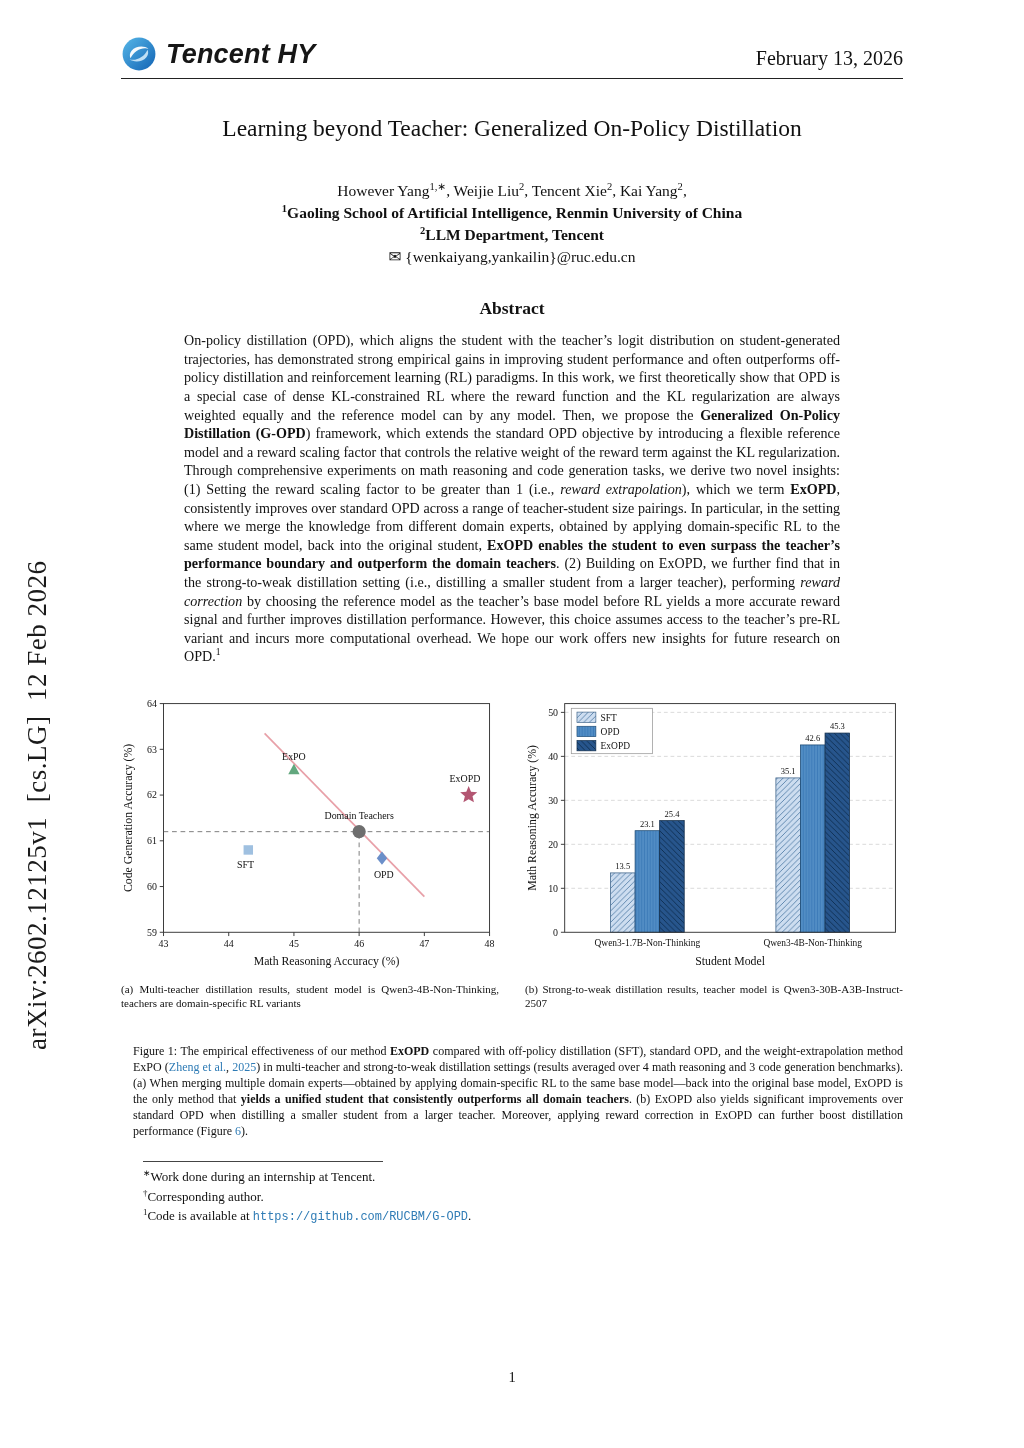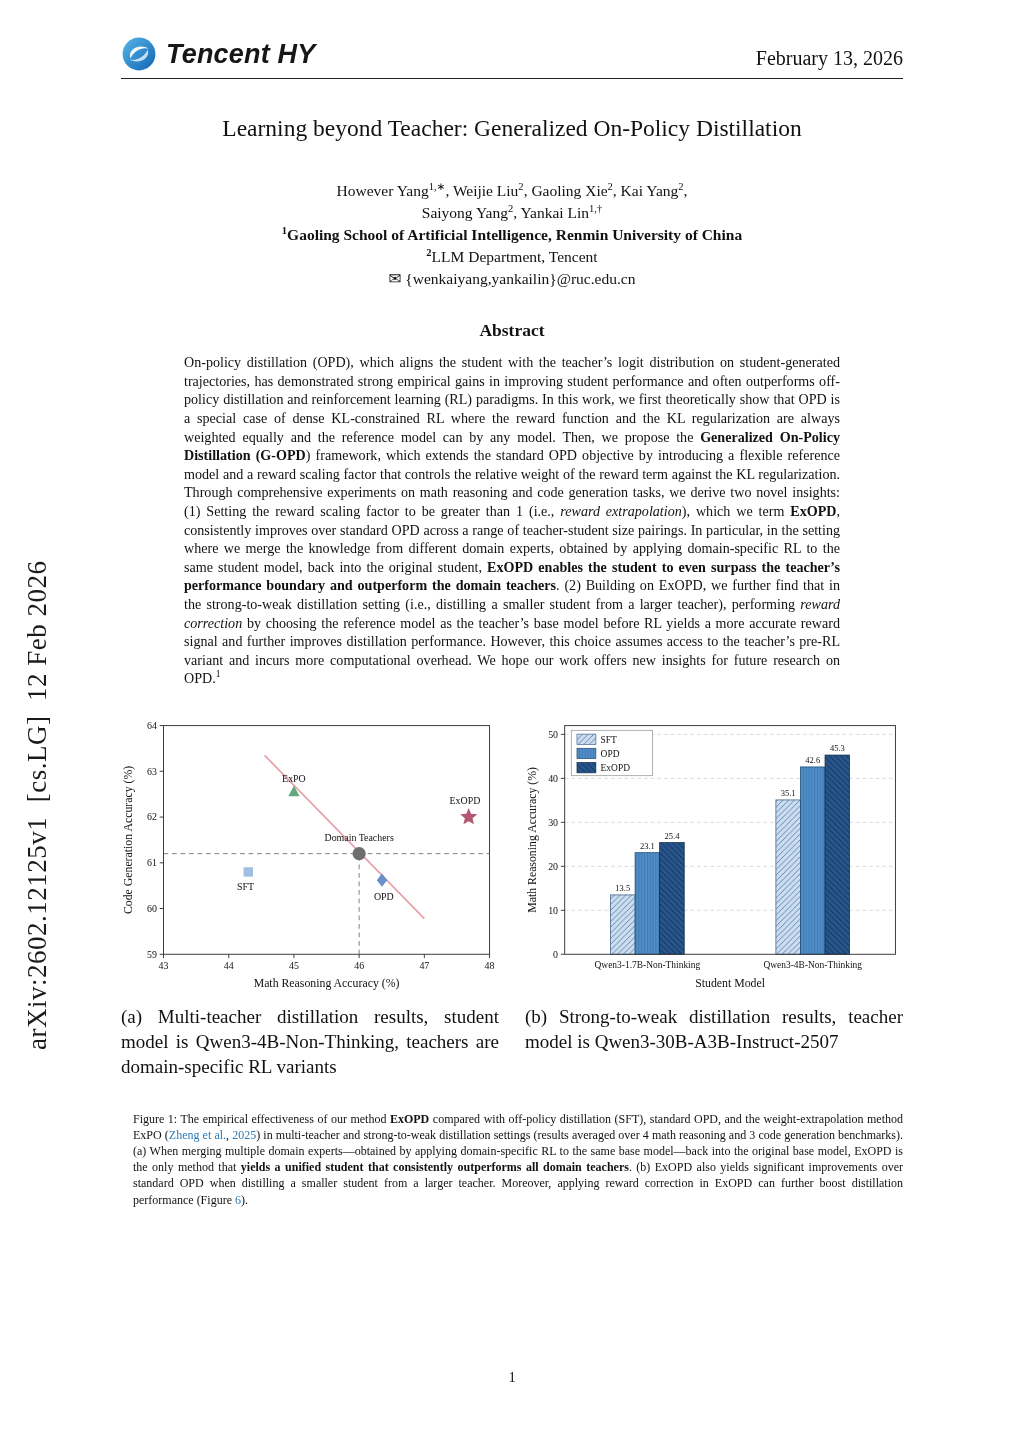--- a/index.html
+++ b/index.html
@@ -61,21 +61,21 @@
   .abstract-body {
     margin: 0 63px;
     text-align: justify;
     font-size: 14.1px;
     line-height: 1.32;
   }
 
   .figures { display:flex; justify-content:space-between; margin-top:30px; gap:24px; }
   .fig-col { width:378px; }
   svg.chart { width:378px; height:276px; display:block; }
-  .subcaption { font-size:19px; line-height:1.32; text-align:justify; margin:10px 0 0 0; }
+  .subcaption { font-size:11px; line-height:1.32; text-align:justify; margin:10px 0 0 0; }
 
   .main-caption { margin:32px 0 0 12px; font-size:12px; line-height:1.34; text-align:justify; }
 
   .footnotes { margin-top:22px; font-size:13px; line-height:1.5; }
   .fn-rule { border:0; border-top:1px solid #444; width:240px; margin:0 0 5px 22px; }
   .footnotes p { margin:0; padding-left:22px; }
 
   .page-number { position:absolute; bottom:62px; left:0; width:100%; text-align:center; font-size:14.5px; }
 </style>
 </head>
@@ -103,24 +103,23 @@
       </div>
       <div class="date">February 13, 2026</div>
     </header>
     <hr class="header-rule">
 
     <h1 class="title">
       <span>Learning beyond Teacher: Generalized On-Policy Distillation</span><br>
     </h1>
 
     <div class="authors">
-      <p><span>However Yang</span><sup>1,∗</sup><span>, Weijie Liu</span><sup>2</sup><span>, Gaoling Xie</span><sup>2</sup><span>, Kai Yang</span><sup>2</sup><span>,</span></p>
-      <p><span>Saiyong Yang</span><sup>2</sup><span>, Yankai Lin</span><sup>1,†</sup></p>
+      <p><span>However Yang</span><sup>1,∗</sup><span>, Weijie Liu</span><sup>2</sup><span>, Tencent Xie</span><sup>2</sup><span>, Kai Yang</span><sup>2</sup><span>,</span></p>
       <p><sup style="font-weight: bold;">1</sup><span style="font-weight: bold;">Gaoling School of Artificial Intelligence, Renmin University of China</span></p>
-      <p><sup style="font-weight: bold;">2</sup><span style="font-weight: normal; margin-top: 48px;">LLM Department, Tencent</span></p>
+      <p><sup style="font-weight: bold;">2</sup><span style="font-weight: bold; margin-top: 48px;">LLM Department, Tencent</span></p>
       <p>✉ {wenkaiyang,yankailin}@ruc.edu.cn</p>
     </div>
 
     <h2 class="abstract-heading">Abstract</h2>
     <p class="abstract-body"><span>On-policy distillation (OPD), which aligns the student with the teacher’s logit distribution on student-generated trajectories, has demonstrated strong empirical gains in improving student performance and often outperforms off-policy distillation and reinforcement learning (RL) paradigms. In this work, we first theoretically show that OPD is a special case of dense KL-constrained RL where the reward function and the KL regularization are always weighted equally and the reference model can by any model. Then, we propose the </span><span style="font-weight: bold;">Generalized On-Policy Distillation (G-OPD</span><span>) framework, which extends the standard OPD objective by introducing a flexible reference model and a reward scaling factor that controls the relative weight of the reward term against the KL regularization. Through comprehensive experiments on math reasoning and code generation tasks, we derive two novel insights: (1) Setting the reward scaling factor to be greater than 1 (i.e., </span><span style="font-style: italic;">reward extrapolation</span><span>), which we term </span><span style="font-weight: bold;">ExOPD</span><span>, consistently improves over standard OPD across a range of teacher-student size pairings. In particular, in the setting where we merge the knowledge from different domain experts, obtained by applying domain-specific RL to the same student model, back into the original student, </span><span style="font-weight: bold;">ExOPD enables the student to even surpass the teacher’s performance boundary and outperform the domain teachers</span><span>. (2) Building on ExOPD, we further find that in the strong-to-weak distillation setting (i.e., distilling a smaller student from a larger teacher), performing </span><span style="font-style: italic;">reward correction</span><span> by choosing the reference model as the teacher’s base model before RL yields a more accurate reward signal and further improves distillation performance. However, this choice assumes access to the teacher’s pre-RL variant and incurs more computational overhead. We hope our work offers new insights for future research on OPD.</span><sup>1</sup></p>
 
     <div class="figures">
       <div class="fig-col">
         <svg class="chart" id="scatter-svg" viewBox="0 0 400 292">
             <rect x="45" y="8" width="345" height="242" fill="#ffffff" stroke="#333" stroke-width="1"></rect>
@@ -223,16 +222,22 @@
             <text x="80" y="41" font-size="10" text-anchor="start" font-family="&quot;Liberation Serif&quot;, serif" fill="#111">OPD</text>
             <rect x="55" y="47" width="20" height="11" fill="url(#pat2)" stroke="#122d4a" stroke-width="0.7"></rect>
             <text x="80" y="56" font-size="10" text-anchor="start" font-family="&quot;Liberation Serif&quot;, serif" fill="#111">ExOPD</text>
           </svg>
         <p class="subcaption"><span>(b) Strong-to-weak distillation results, teacher model is Qwen3-30B-A3B-Instruct-2507</span></p>
       </div>
     </div>
 
     <p class="main-caption"><span>Figure 1: The empirical effectiveness of our method </span><span style="font-weight: bold;">ExOPD</span><span> compared with off-policy distillation (SFT), standard OPD, and the weight-extrapolation method ExPO (</span><span style="color: rgb(46, 123, 181);">Zheng et al.</span><span>, </span><span style="color: rgb(46, 123, 181);">2025</span><span>) in multi-teacher and strong-to-weak distillation settings (results averaged over 4 math reasoning and 3 code generation benchmarks). (a) When merging multiple domain experts—obtained by applying domain-specific RL to the same base model—back into the original base model, ExOPD is the only method that </span><span style="font-weight: bold;">yields a unified student that consistently outperforms all domain teachers</span><span>. (b) ExOPD also yields significant improvements over standard OPD when distilling a smaller student from a larger teacher. Moreover, applying reward correction in ExOPD can further boost distillation performance (Figure </span><span style="color: rgb(46, 123, 181);">6</span><span>).</span></p>
 
+    <div class="footnotes">
+      <hr class="fn-rule">
+      <p><sup>∗</sup><span>Work done during an internship at Tencent.</span></p>
+      <p><sup>†</sup><span>Corresponding author.</span></p>
+      <p><sup>1</sup><span>Code is available at </span><span style="font-family: &quot;Liberation Mono&quot;, monospace; font-size: 92%; color: rgb(46, 123, 181);">https://github.com/RUCBM/G-OPD</span><span>.</span></p>
+    </div>
   </div>
 
   <div class="page-number">1</div>
 </div>
 
 </body></html>

